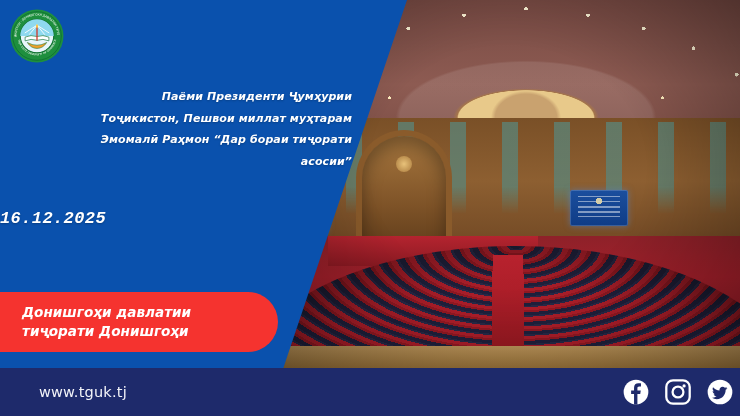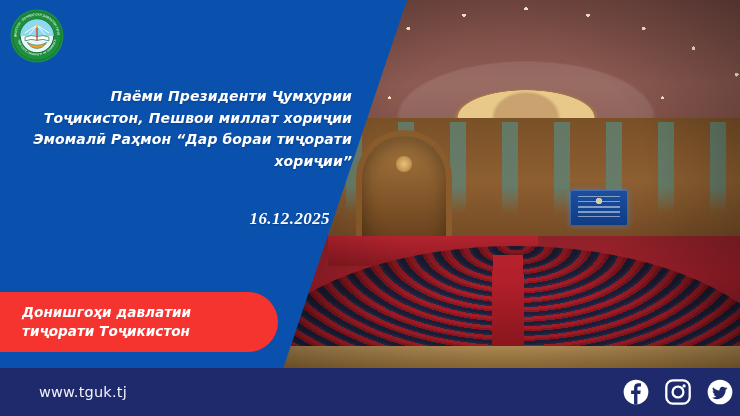--- a/index.html
+++ b/index.html
@@ -139,32 +139,32 @@
   .logo{
     position:absolute;left:10px;top:9px;width:54px;height:54px;
   }
 
   
   .headline{
     position:absolute;left:0;top:86px;width:352px;
     text-align:right;
     color:#ffffff;
     font-style:italic;
-    font-size:14px;
+    font-size:11px;
     line-height:21.5px;
     font-weight:600;
     letter-spacing:.1px;
     text-shadow:0 1px 2px rgba(0,0,0,.22);
   }
   .headline .ln{display:block;white-space:nowrap;}
   .date{
     position:absolute;left:0;top:209px;width:330px;
-    text-align:right;
+    text-align:left;
     color:#ffffff;
-    font-family:Liberation Serif, serif;
+    font-family:Liberation Mono, monospace;
     font-style:italic;
     font-weight:700;
     font-size:17px;
     letter-spacing:.4px;
     text-shadow:0 1px 2px rgba(0,0,0,.25);
   }
 
   
   .red-pill{
     position:absolute;left:-30px;top:292px;width:308px;height:60px;
@@ -244,31 +244,31 @@
       <path id="ringTop" d="M12,50 a38,38 0 1 1 76,0" fill="none"></path>
       <path id="ringBot" d="M14,50 a36,36 0 1 0 72,0" fill="none"></path>
       <g fill="#ffffff" font-size="5" font-family="'DejaVu Sans',sans-serif">
         <text><textPath href="#ringBot" startOffset="50%" text-anchor="middle">TAJIK STATE UNIVERSITY OF COMMERCE</textPath></text>
       </g>
     </svg>
   </div>
 
   <div class="headline">
     <span class="ln">Паёми Президенти Ҷумҳурии</span>
-    <span class="ln">Тоҷикистон, Пешвои миллат хориҷии</span>
+    <span class="ln">Тоҷикистон, Пешвои миллат муҳтарам</span>
     <span class="ln">Эмомалӣ Раҳмон “Дар бораи тиҷорати</span>
-    <span class="ln">хориҷии”</span>
+    <span class="ln">асосии”</span>
   </div>
 
   <div class="date">16.12.2025</div>
 
   <div class="red-pill">
     <div class="pill-text">
       <span>Донишгоҳи давлатии</span>
-      <span>тиҷорати Тоҷикистон</span>
+      <span>тиҷорати Донишгоҳи</span>
     </div>
   </div>
 
   <div class="footer">
     <div class="site">www.tguk.tj</div>
     <div class="socials">
       <a href="#" aria-label="Facebook">
         <svg width="26" height="26" viewBox="0 0 24 24">
           <circle cx="12" cy="12" r="11.4" fill="#ffffff"></circle>
           <path d="M13.3 23.3V13.9h2.6l.5-3.3h-3.1V8.6c0-.9.3-1.6 1.7-1.6h1.6V4.1c-.3 0-1.3-.1-2.4-.1-2.4 0-4 1.4-4 4.1v2.5H7.5v3.3h2.7v9.4z" fill="#1e2a6b"></path>

